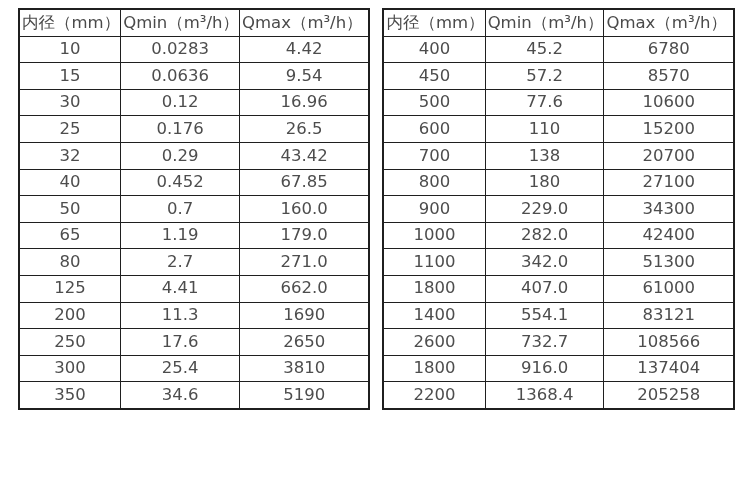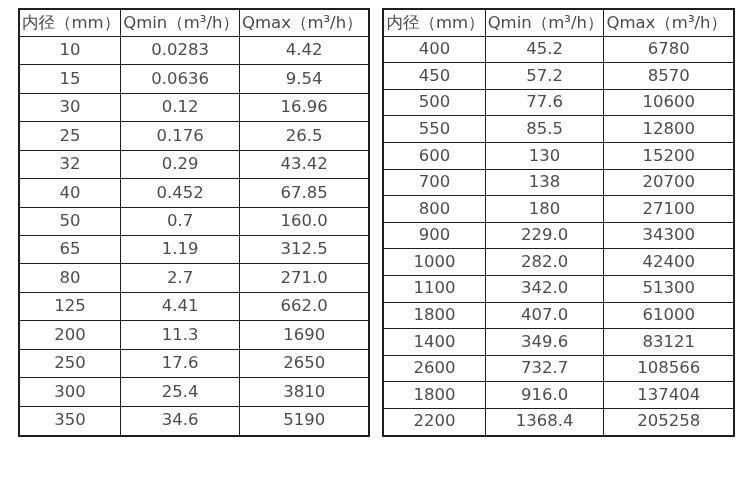--- a/index.html
+++ b/index.html
@@ -99,21 +99,21 @@
           <td>67.85</td>
         </tr>
         <tr>
           <td>50</td>
           <td>0.7</td>
           <td>160.0</td>
         </tr>
         <tr>
           <td>65</td>
           <td>1.19</td>
-          <td>312.5</td>
+          <td>179.0</td>
         </tr>
         <tr>
           <td>80</td>
           <td>2.7</td>
           <td>271.0</td>
         </tr>
         <tr>
           <td>125</td>
           <td>4.41</td>
           <td>662.0</td>
@@ -164,27 +164,22 @@
           <td>450</td>
           <td>57.2</td>
           <td>8570</td>
         </tr>
         <tr>
           <td>500</td>
           <td>77.6</td>
           <td>10600</td>
         </tr>
         <tr>
-          <td>550</td>
-          <td>85.5</td>
-          <td>12800</td>
-        </tr>
-        <tr>
           <td>600</td>
-          <td>130</td>
+          <td>110</td>
           <td>15200</td>
         </tr>
         <tr>
           <td>700</td>
           <td>138</td>
           <td>20700</td>
         </tr>
         <tr>
           <td>800</td>
           <td>180</td>
@@ -205,21 +200,21 @@
           <td>342.0</td>
           <td>51300</td>
         </tr>
         <tr>
           <td>1800</td>
           <td>407.0</td>
           <td>61000</td>
         </tr>
         <tr>
           <td>1400</td>
-          <td>349.6</td>
+          <td>554.1</td>
           <td>83121</td>
         </tr>
         <tr>
           <td>2600</td>
           <td>732.7</td>
           <td>108566</td>
         </tr>
         <tr>
           <td>1800</td>
           <td>916.0</td>

